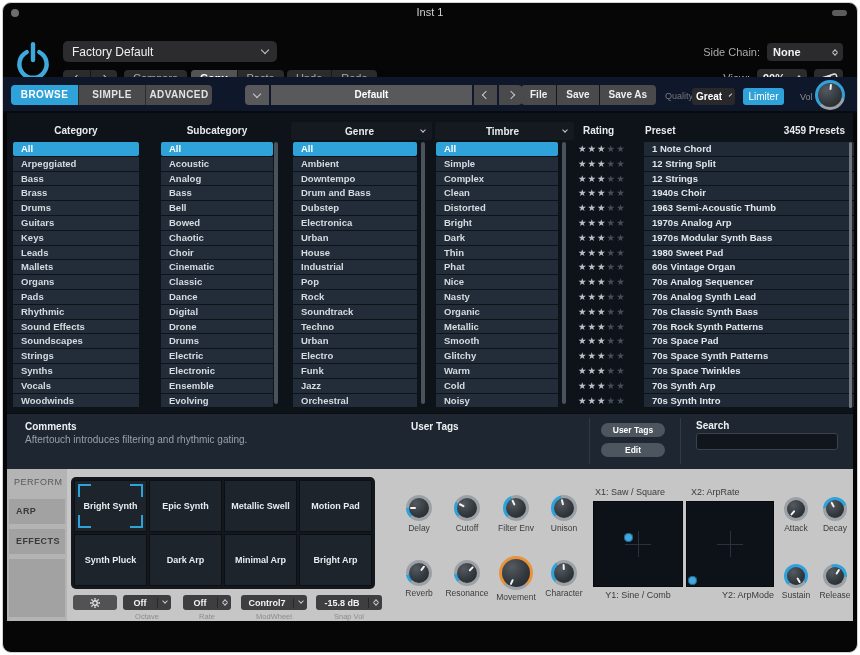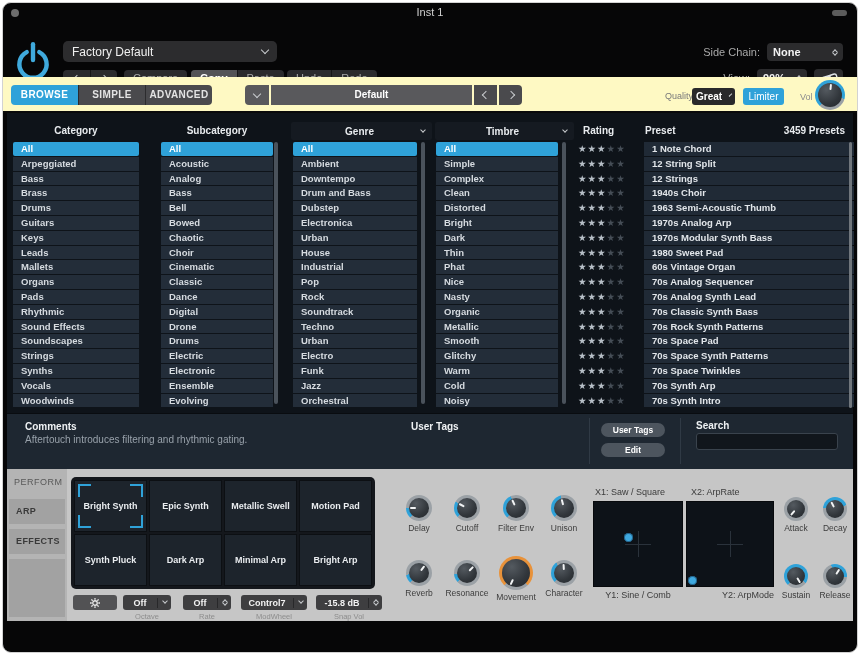--- a/index.html
+++ b/index.html
@@ -29,21 +29,21 @@
   .vbox .val { color:#f2f2f2; font-size:11px; font-weight:bold; }
   .stepper { display:flex; flex-direction:column; gap:3px; align-items:center; }
   .chev { display:inline-block; width:6px; height:6px; border-right:1.6px solid #c7cacd; border-bottom:1.6px solid #c7cacd; }
   .chev.down { transform:rotate(45deg); margin-top:-3px; }
   .chev.up { transform:rotate(-135deg); margin-bottom:-3px; }
   .chev.left { transform:rotate(135deg); }
   .chev.right { transform:rotate(-45deg); }
   .chev.sm { width:4px; height:4px; border-width:1.3px; }
   .linkbtn { width:29px; height:18px; background:#2b2b2d; border-radius:4px; display:flex; align-items:center; justify-content:center; }
   
-  .toolbar2 { position:absolute; top:74px; left:0; right:0; height:36px; background:#fef9c3; border-bottom:2px solid #0a0a0b; }
+  .toolbar2 { position:absolute; top:74px; left:0; right:0; height:36px; background:#0f172a; border-bottom:2px solid #0a0a0b; }
   .tabs { position:absolute; left:8px; top:8px; display:flex; border-radius:4px; overflow:hidden; }
   .tab { width:67px; height:20px; background:#4a4a4d; color:#e3e3e3; font-size:10px; font-weight:bold;
          text-align:center; line-height:20px; letter-spacing:.4px; }
   .tab + .tab { border-left:1px solid #2c2c2e; }
   .tab.active { color:#fff; }
   .pstrip { position:absolute; left:242px; top:8px; display:flex; gap:2px; }
   .pstrip .vbtn { width:24px; height:20px; background:#59595c; border-radius:4px 0 0 4px; display:flex; align-items:center; justify-content:center; }
   .pstrip .pname { width:201px; height:20px; background:#59595c; color:#fff; font-size:10px; font-weight:bold; text-align:center; line-height:20px; }
   .pstrip .arr { width:23px; height:20px; background:#4a4a4d; display:flex; align-items:center; justify-content:center; }
   .pstrip .arr:last-child { border-radius:0 4px 4px 0; }
@@ -217,20 +217,25 @@
           <span class="chev down"></span>
         </div>
       <div class="pname">Default</div>
       <div class="arr">
           <span class="chev left"></span>
         </div>
       <div class="arr">
           <span class="chev right"></span>
         </div>
     </div>
+    <div class="grp fgrp">
+      <div class="gbtn">File</div>
+      <div class="gbtn">Save</div>
+      <div class="gbtn">Save As</div>
+    </div>
     <div class="quality-lbl">Quality</div>
     <div class="quality-box">
       <span class="val">Great</span>
       <span class="div"></span>
         <span class="chev sm down"></span>
     </div>
     <div class="limiter" style="background: rgb(47, 162, 217);">Limiter</div>
     <div class="vol-lbl">Vol</div>
     <div class="vol-slot">
         <div class="kcell" style="position: static;">

